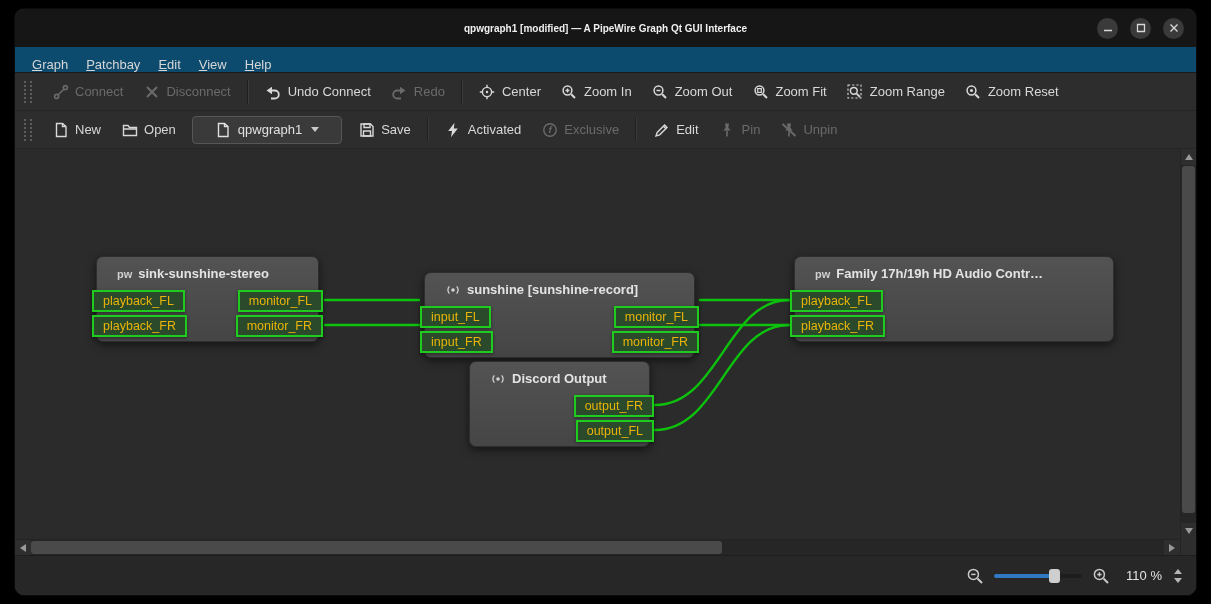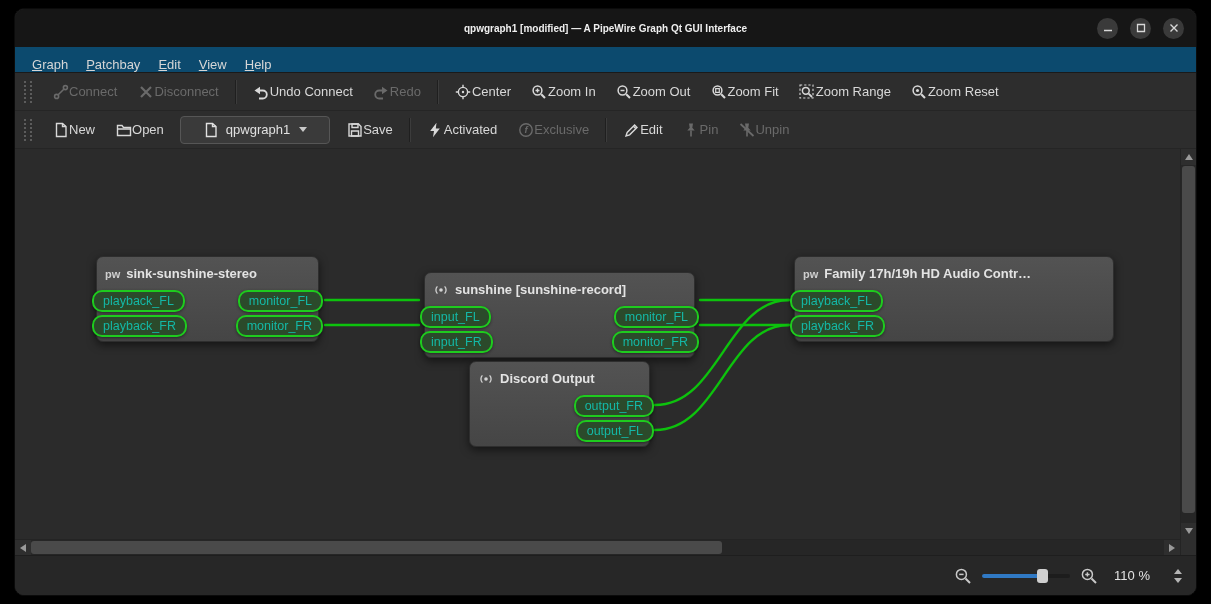--- a/index.html
+++ b/index.html
@@ -14,45 +14,45 @@
   .winbtn{width:21px;height:21px;border-radius:50%;background:#3a3a3a;display:flex;align-items:center;justify-content:center;color:#d8d8d8}
   .winbtn svg{width:10px;height:10px}
   
   .menubar{flex:0 0 26px;background:#0c4a6e;display:flex;align-items:flex-end;padding-left:8px;border-bottom:1px solid #1a1a1a}
   .menu-item{padding:0 9px;display:flex;align-items:center;color:#d6d6d6;font-size:13px;cursor:default}
   .menu-label{display:block}
   .menu-label::first-letter{text-decoration:underline}
   
   .toolbar{flex:0 0 38px;background:#2d2d2d;display:flex;align-items:center;padding:0 6px;gap:2px;border-bottom:1px solid #252525}
   .grip{width:8px;height:22px;border-left:2px dotted #5c5c5c;border-right:2px dotted #5c5c5c;margin:0 9px 0 3px}
-  .tbtn{display:flex;align-items:center;gap:0;height:30px;padding:0 9px;background:transparent;border:none;
+  .tbtn{display:flex;align-items:center;gap:6px;height:30px;padding:0 9px;background:transparent;border:none;
     color:#d8d8d8;font-size:13px;font-family:inherit;border-radius:4px;cursor:default;white-space:nowrap}
   .tbtn.disabled{color:#6a6a6a}
   .ticon{display:flex;width:17px;height:17px;align-items:center;justify-content:center}
   .ticon svg{width:16px;height:16px}
   .tsep{width:0;height:24px;border-left:1px solid #1f1f1f;border-right:1px solid #3c3c3c;margin:0 5px}
   .combo{display:flex;align-items:center;gap:6px;height:28px;padding:0 22px;background:#3a3a3a;border:1px solid #565656;
     border-radius:4px;color:#e0e0e0;font-size:13px;margin:0 5px;cursor:default}
   .carrow{width:0;height:0;border-left:4px solid transparent;border-right:4px solid transparent;border-top:5px solid #c9c9c9;margin-left:3px}
   
   .content{flex:1;display:flex;min-height:0}
   .canvas-col{flex:1;display:flex;flex-direction:column;min-width:0}
   .canvas{flex:1;position:relative;background:#2b2b2b;overflow:hidden}
   .wires{position:absolute;inset:0;width:100%;height:100%;pointer-events:none}
   .wires path{stroke:#0dc20d;stroke-width:2.4;fill:none;stroke-linecap:round;pointer-events:stroke}
   .node{position:absolute;background:linear-gradient(180deg,#535353,#454545);border:1px solid #2e2e2e;border-radius:7px;
     box-shadow:0 3px 9px rgba(0,0,0,.55);padding-bottom:6px}
-  .node-head{height:33px;display:flex;align-items:center;gap:6px;padding:0 8px;color:#e3e3e3;font-size:13px;font-weight:bold;white-space:nowrap}
+  .node-head{height:33px;display:flex;align-items:center;gap:6px;padding:0 20px;color:#e3e3e3;font-size:13px;font-weight:bold;white-space:nowrap}
   .nicon-pw{font-size:11px;font-weight:bold;color:#cfcfcf}
   .nicon-audio{display:flex;width:16px;height:16px;color:#d4d4d4}
   .nicon-audio svg{width:16px;height:16px}
   .prow{display:flex;justify-content:space-between;align-items:center;height:22px;margin-bottom:3px}
   .prow.end{justify-content:flex-end}
-  .port{display:inline-flex;align-items:center;height:22px;padding:3px 9px;font-size:12.5px;color:#14b8a6;
-    background:#2b4a2b;border:2px solid #1ecb1e;border-radius:10px;white-space:nowrap;box-shadow:0 1px 3px rgba(0,0,0,.45)}
+  .port{display:inline-flex;align-items:center;height:22px;padding:3px 9px;font-size:12.5px;color:#eab308;
+    background:#2b4a2b;border:2px solid #1ecb1e;border-radius:0;white-space:nowrap;box-shadow:0 1px 3px rgba(0,0,0,.45)}
   .port.in{margin-left:-5px}
   .port.out{margin-right:-5px}
   
   .hscroll{flex:0 0 16px;background:#2e2e2e;display:flex;align-items:stretch;border-top:1px solid #242424}
   .sarrow{width:16px;flex:0 0 16px;display:flex;align-items:center;justify-content:center;background:#2e2e2e}
   .vscroll-col .sarrow{width:100%;height:16px;flex:0 0 16px}
   .tri{width:0;height:0;border-style:solid}
   .tri.left{border-width:4px 6px 4px 0;border-color:transparent #9a9a9a transparent transparent}
   .tri.right{border-width:4px 0 4px 6px;border-color:transparent transparent transparent #9a9a9a}
   .tri.up{border-width:0 4px 6px 4px;border-color:transparent transparent #9a9a9a transparent}
@@ -66,21 +66,21 @@
   .corner{height:16px;background:#2e2e2e}
   
   .statusbar{flex:0 0 40px;background:#272727;display:flex;align-items:center;justify-content:flex-end;
     padding:0 14px;gap:10px;border-top:1px solid #1e1e1e}
   .sicon{width:18px;height:18px;color:#c9c9c9;display:flex}
   .sicon svg{width:18px;height:18px}
   .slider{width:88px;height:16px;position:relative}
   .sl-track{position:absolute;left:0;right:0;top:6px;height:4px;background:#1d1d1d;border-radius:2px}
   .sl-fill{position:absolute;left:0;width:68%;top:6px;height:4px;background:#3079c4;border-radius:2px}
   .sl-handle{position:absolute;left:calc(68% - 5px);top:1px;width:11px;height:14px;background:#cfcfcf;border-radius:3px}
-  .spin{display:flex;align-items:center;gap:24px;color:#e3e3e3;font-size:13px;margin-left:6px}
+  .spin{display:flex;align-items:center;gap:12px;color:#e3e3e3;font-size:13px;margin-left:6px}
   .spin-arrows{display:flex;flex-direction:column;gap:4px}
   .stri{width:0;height:0;border-style:solid}
   .stri.up{border-width:0 4px 5px 4px;border-color:transparent transparent #b5b5b5 transparent}
   .stri.down{border-width:5px 4px 0 4px;border-color:#b5b5b5 transparent transparent transparent}
   svg *{vector-effect:non-scaling-stroke}
 </style>
 </head>
 <body>
 
 <div class="window">

